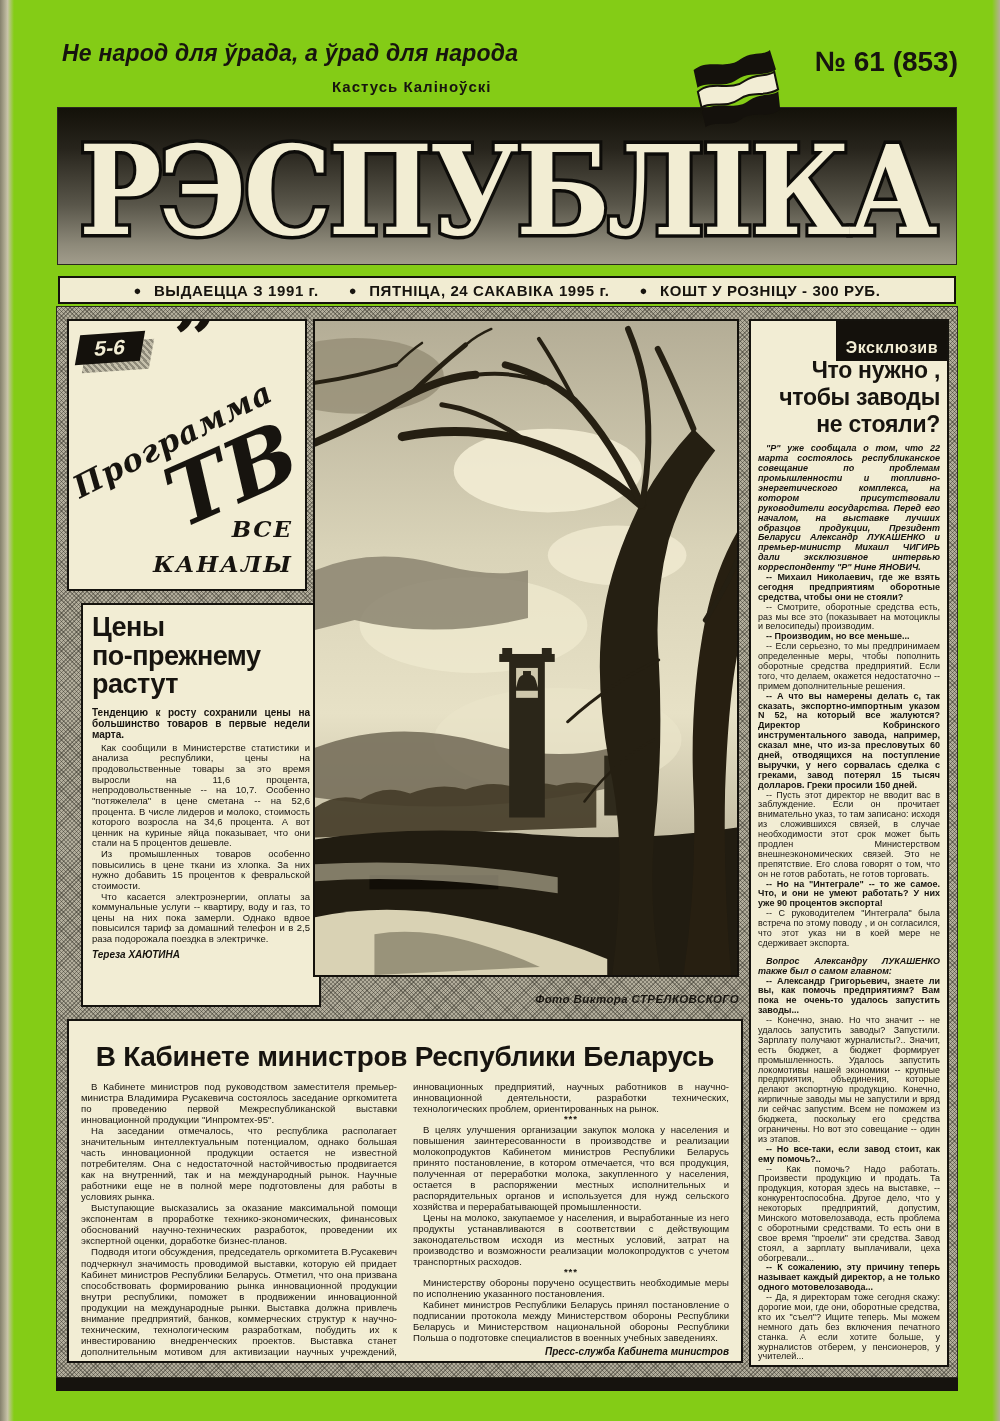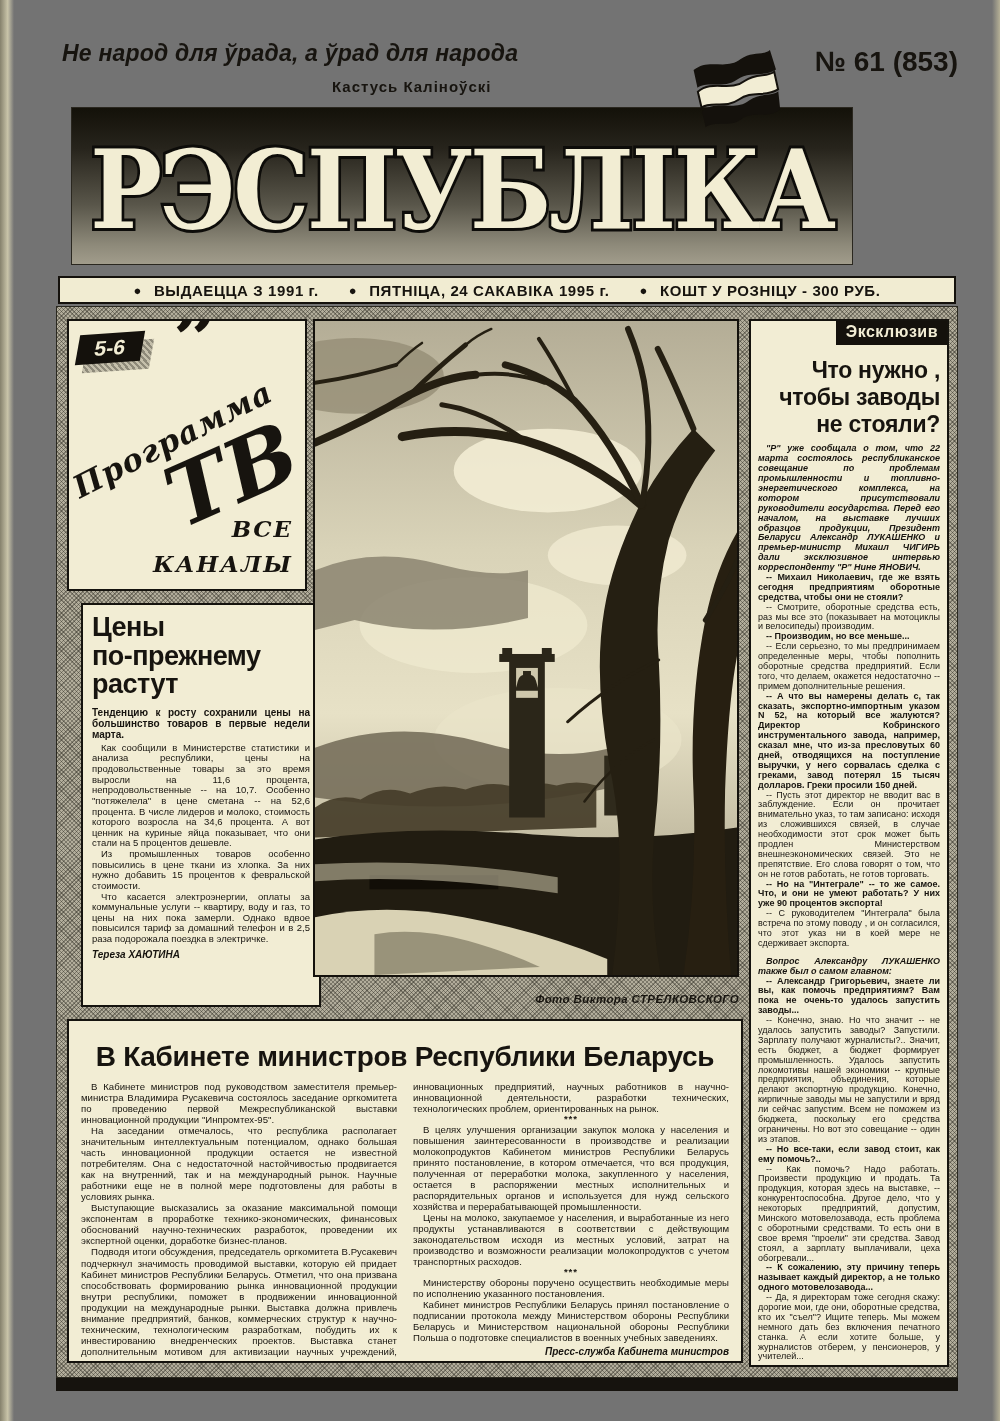--- a/index.html
+++ b/index.html
@@ -1,30 +1,30 @@
 <!DOCTYPE html>
 <html><head>
 <meta charset="utf-8">
 <style>
   html,body{margin:0;padding:0;background:#d9d4ba;}
-  .page{position:relative;width:1000px;height:1421px;background:#737373;overflow:hidden;
+  .page{position:relative;width:1000px;height:1421px;background:#84cc16;overflow:hidden;
         font-family:"Liberation Sans",sans-serif;color:#17140f;}
   .scan-edge-left{position:absolute;left:0;top:0;width:14px;height:100%;
         background:linear-gradient(90deg,#85816c,#c9c4a9 55%,rgba(241,236,210,0));}
   .scan-edge-right{position:absolute;right:0;top:0;width:8px;height:100%;
         background:linear-gradient(270deg,#b5b096,rgba(241,236,210,0));}
 
   
   .motto{position:absolute;left:62px;top:40px;font-size:23px;font-weight:bold;font-style:italic;letter-spacing:.2px;}
   .motto-author{position:absolute;left:332px;top:78px;font-size:15px;font-weight:bold;letter-spacing:1px;}
   .issue-no{position:absolute;right:42px;top:46px;font-size:28px;font-weight:bold;}
   .flag{position:absolute;left:688px;top:50px;width:92px;height:82px;z-index:5;}
 
   
-  .masthead{position:absolute;left:72px;top:108px;width:780px;height:156px;
+  .masthead{position:absolute;left:58px;top:108px;width:898px;height:156px;
         background:linear-gradient(180deg,#131109 0%,#27241c 26%,#59564a 62%,#8e8a7a 88%,#a19c8b 100%);
         box-shadow:0 0 0 1px #2a271f;}
   .masthead svg{display:block;width:100%;height:100%;}
 
   
   .datebar{position:absolute;left:58px;top:276px;width:898px;height:28px;background:#f1ecd2;
         border:2px solid #14110c;box-sizing:border-box;display:flex;align-items:center;justify-content:center;
         gap:30px;font-size:15px;font-weight:bold;letter-spacing:.6px;white-space:nowrap;}
   .datebar .dot{font-size:13px;margin-right:-18px;}
 
@@ -70,21 +70,21 @@
   .cabinet{left:10px;top:712px;width:676px;height:344px;padding:18px 12px;}
   .cabinet h2{margin:2px 0 8px 0;text-align:center;font-size:28px;letter-spacing:-.3px;}
   .cab-cols{column-count:2;column-gap:16px;}
   .cpara{margin:0;font-size:9.6px;line-height:1.15;text-align:justify;text-indent:10px;}
   .cpara.sep{text-align:center;font-weight:bold;text-indent:0;letter-spacing:1px;line-height:1;}
   .cpara.byline{text-align:right;font-weight:bold;font-style:italic;text-indent:0;margin-top:3px;font-size:10px;}
 
   
   .excl{left:692px;top:12px;width:200px;height:1048px;padding:6px 7px;}
   .excl-badge{position:absolute;right:-1px;top:-1px;background:#14110c;color:#f2edd4;
-        font-size:16px;font-weight:bold;padding:3px 10px 4px;letter-spacing:.5px;}
+        font-size:16px;font-weight:bold;padding:19px 10px 4px;letter-spacing:.5px;}
   .excl h2{margin:30px 0 6px 0;text-align:right;font-size:23px;line-height:1.18;letter-spacing:-.3px;}
   .ipara{margin:0;font-size:9px;line-height:1.1;text-align:justify;text-indent:8px;}
   .ipara.lead{font-weight:bold;font-style:italic;}
   .ipara.q{font-weight:bold;}
   .ipara.note{font-weight:bold;font-style:italic;margin-top:8px;}
 
   .bottom-bar{position:absolute;left:56px;top:1378px;width:902px;height:13px;background:#16130e;}
 </style>
 </head>
 <body>

